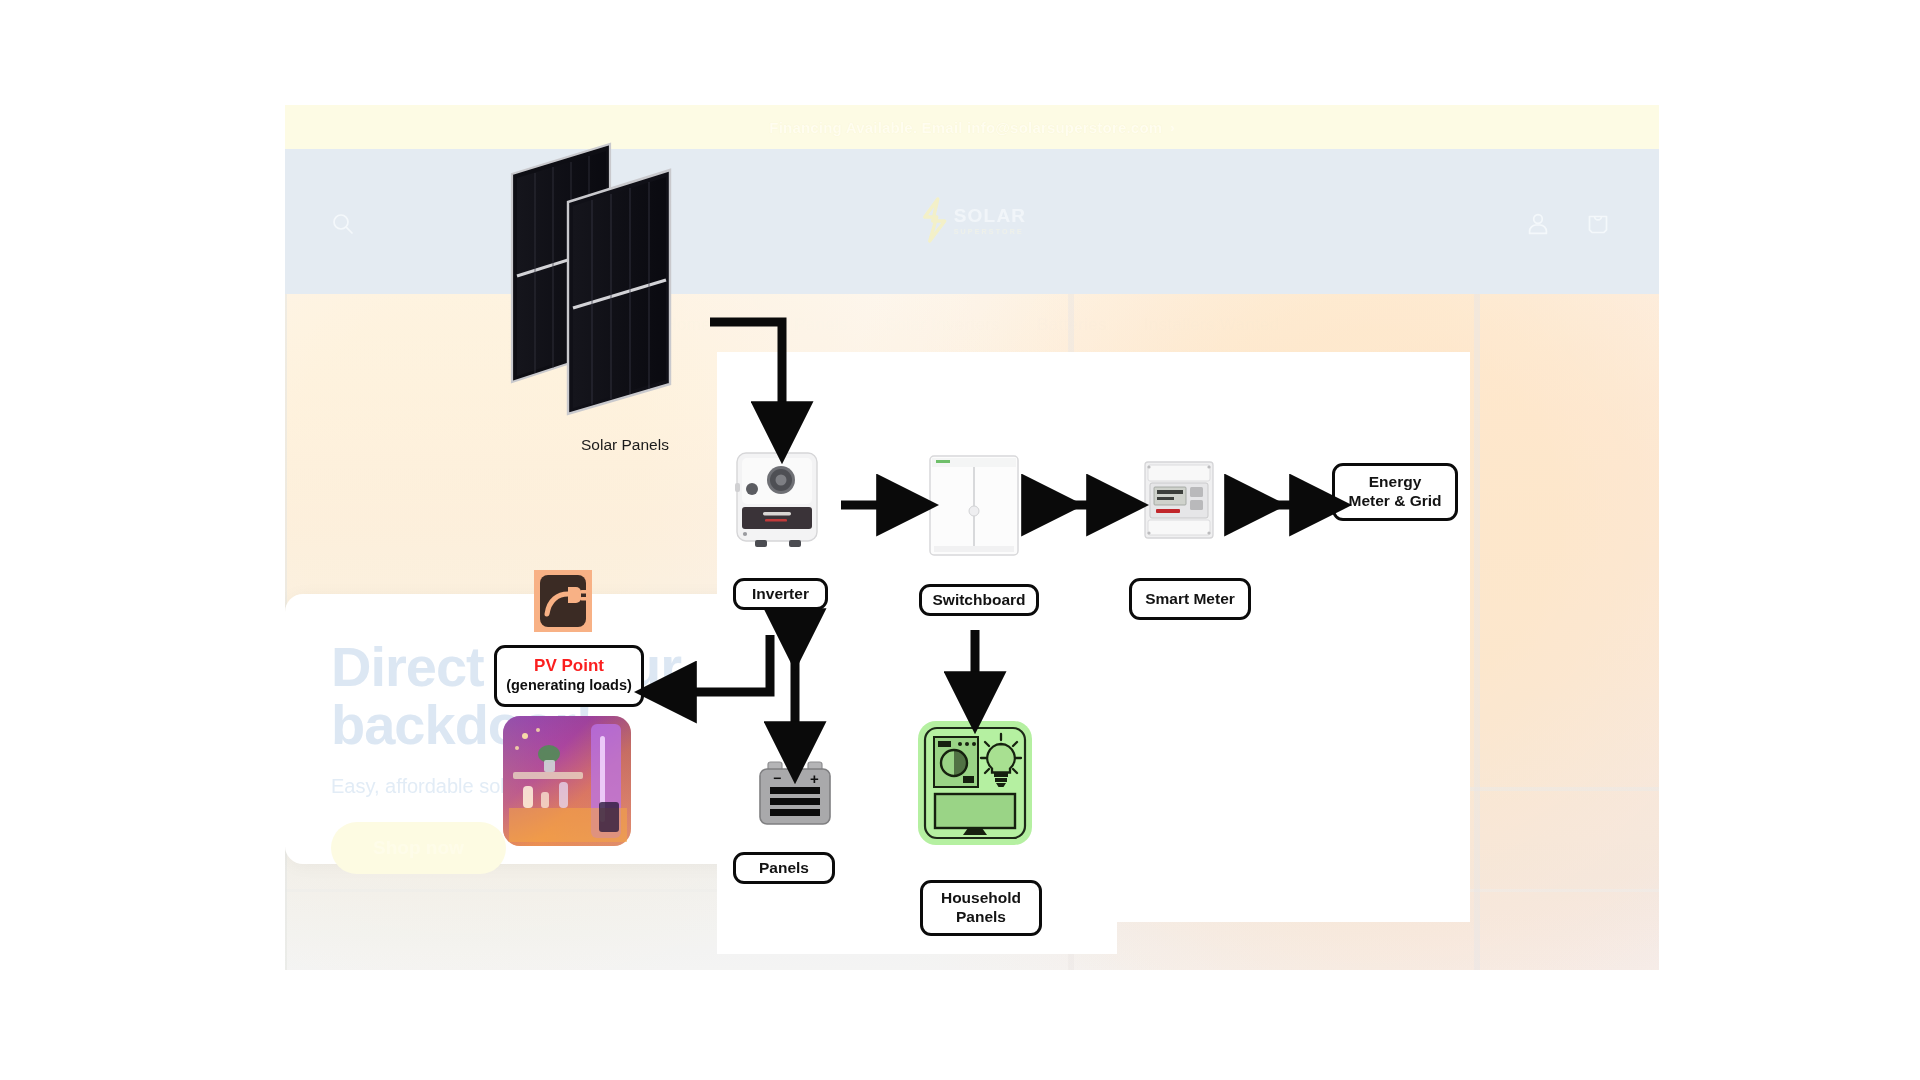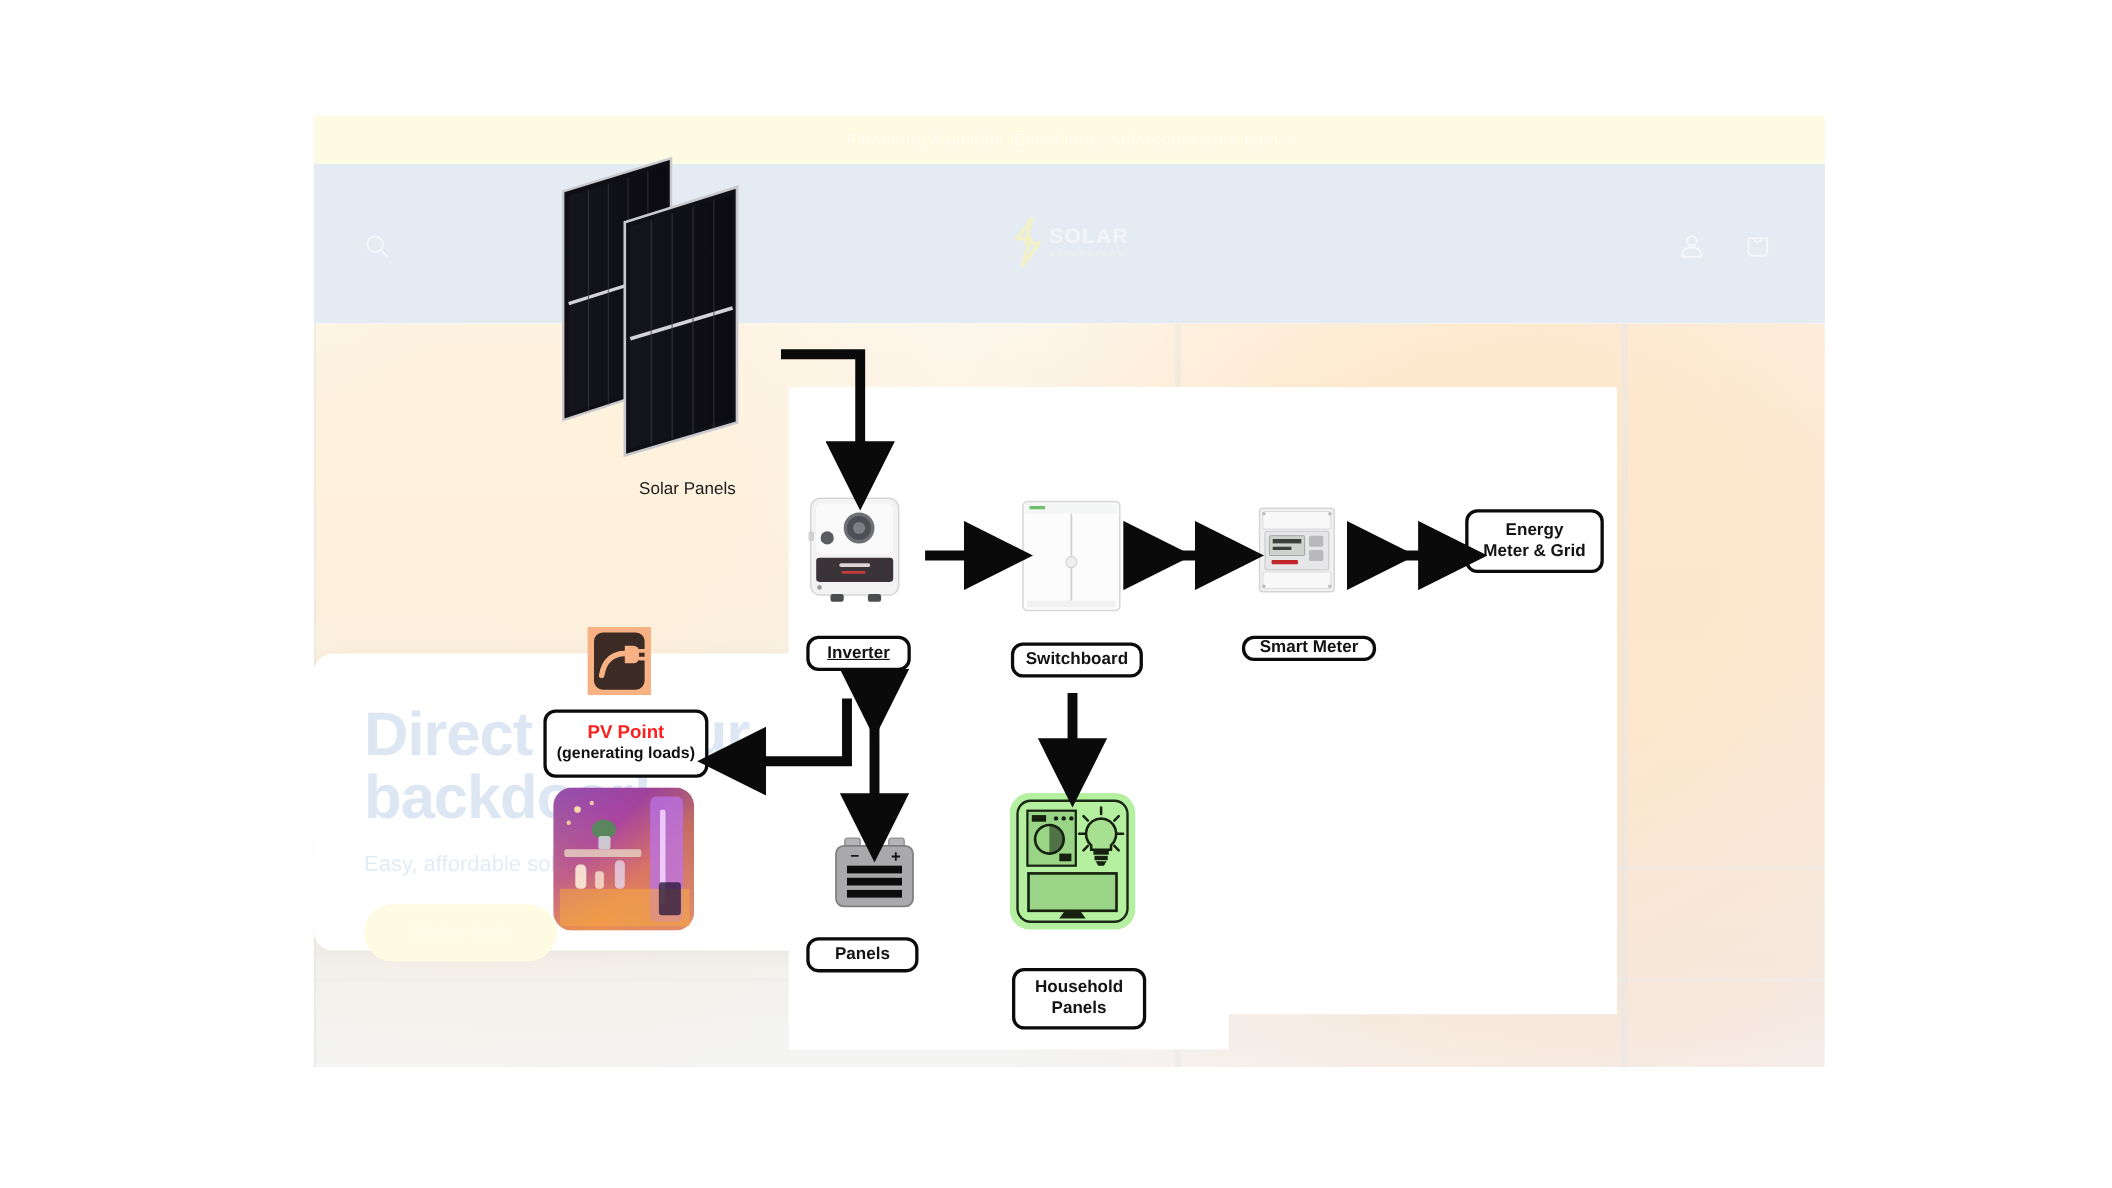--- a/index.html
+++ b/index.html
@@ -292,21 +292,21 @@
       <circle cx="19" cy="40" r="6" fill="#5b5c61"></circle>
       <rect x="2" y="34" width="5" height="9" rx="2" fill="#d0d0d2"></rect>
       <rect x="9" y="58" width="70" height="22" rx="3" fill="#3a3338"></rect>
       <rect x="30" y="63" width="28" height="3.4" rx="1.6" fill="#d9d6d4"></rect>
       <rect x="32" y="70" width="22" height="2.6" rx="1.2" fill="#c23a3a"></rect>
       <rect x="22" y="91" width="12" height="7" rx="2" fill="#4b4c51"></rect>
       <rect x="56" y="91" width="12" height="7" rx="2" fill="#4b4c51"></rect>
       <circle cx="12" cy="85" r="2.1" fill="#9a9b9f"></circle>
     </svg>
   </div>
-  <div class="chip" style="left:733px; top:578px; width:95px; height:32px;text-decoration:underline;">Inverter</div>
+  <div class="chip" style="left:733px; top:578px; width:95px; height:32px;">Inverter</div>
 
   <div class="dev" id="switchboard">
     <svg viewBox="0 0 98 107" width="98" height="107">
       <rect x="5" y="4" width="88" height="99" rx="4" fill="#fcfcfc" stroke="#d8d8da" stroke-width="1.5"></rect>
       <rect x="7" y="6" width="84" height="9" fill="#f4f5f5"></rect>
       <rect x="11" y="8" width="14" height="3" fill="#6fbf6a"></rect>
       <line x1="49" y1="15" x2="49" y2="99" stroke="#cfd0d2" stroke-width="1.6"></line>
       <circle cx="49" cy="59" r="5" fill="#eeeef0" stroke="#d2d3d5" stroke-width="1"></circle>
       <rect x="9" y="94" width="80" height="6" fill="#f1f1f2"></rect>
     </svg>
@@ -324,21 +324,21 @@
       <rect x="19" y="41" width="17" height="3" fill="#3c3f3c"></rect>
       <rect x="52" y="31" width="13" height="10" rx="1.5" fill="#b9b9bb"></rect>
       <rect x="52" y="44" width="13" height="10" rx="1.5" fill="#b9b9bb"></rect>
       <rect x="18" y="53" width="24" height="4" rx="1" fill="#c1262b"></rect>
       <circle cx="11" cy="11" r="1.6" fill="#bcbcbe"></circle>
         <circle cx="71" cy="11" r="1.6" fill="#bcbcbe"></circle>
       <circle cx="11" cy="77" r="1.6" fill="#bcbcbe"></circle>
         <circle cx="71" cy="77" r="1.6" fill="#bcbcbe"></circle>
     </svg>
   </div>
-  <div class="chip" style="left:1129px; top:578px; width:122px; height:23px;">Smart Meter</div>
+  <div class="chip" style="left:1129px; top:578px; width:122px; height:42px;">Smart Meter</div>
 
   <div class="chip two" style="left:1332px; top:463px; width:126px; height:58px; flex-direction:column;">
     <span>Energy</span>
     <span>Meter &amp; Grid</span>
   </div>
 
   <div class="dev" id="battery">
     <svg viewBox="0 0 78 70" width="78" height="70">
       <rect x="12" y="4" width="14" height="9" rx="2.5" fill="#b4b4b6" stroke="#8e8e90" stroke-width="1.2"></rect>
       <rect x="52" y="4" width="14" height="9" rx="2.5" fill="#b4b4b6" stroke="#8e8e90" stroke-width="1.2"></rect>

